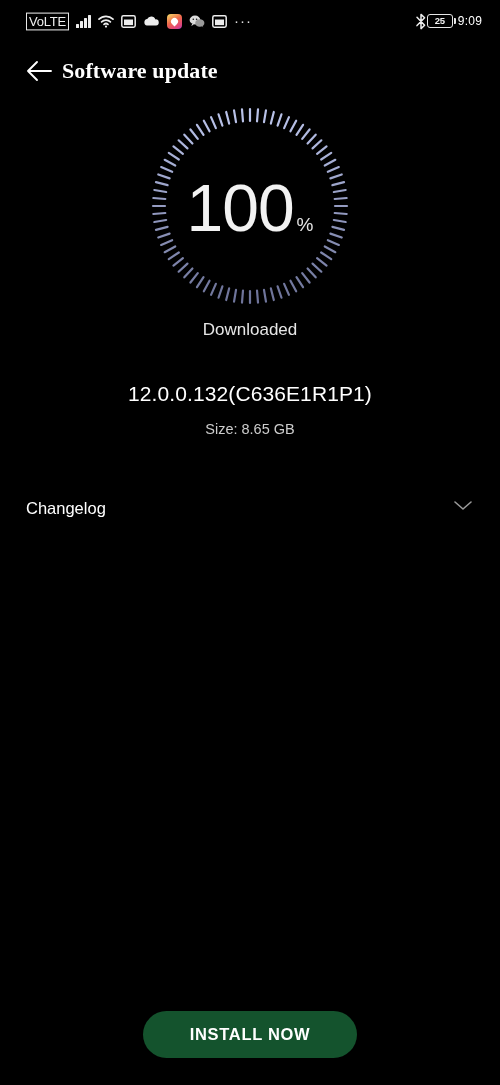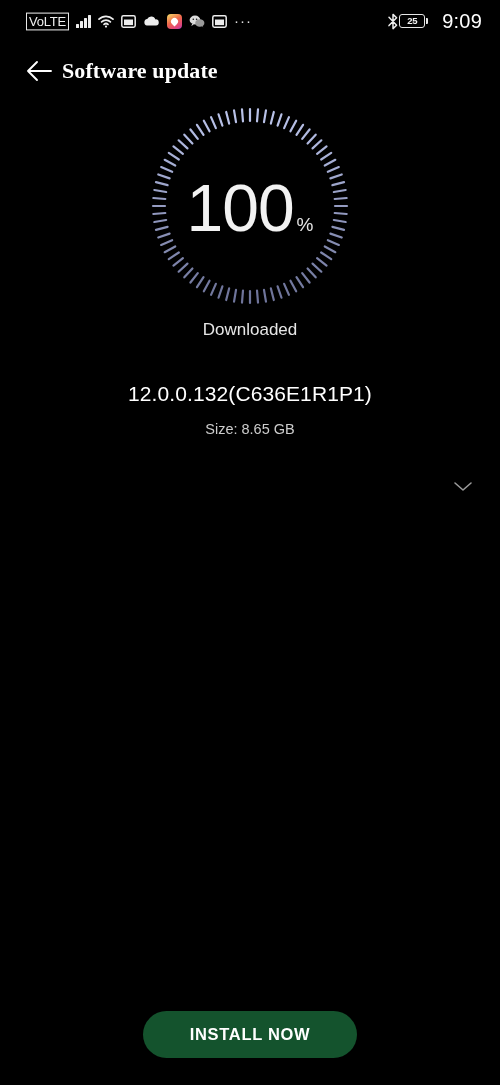--- a/index.html
+++ b/index.html
@@ -116,24 +116,24 @@
     letter-spacing: -0.3px;
   }
   .battery-tip {
     width: 2px;
     height: 6px;
     background: #e6e6e6;
     border-radius: 0 1px 1px 0;
     margin-left: 1px;
   }
   .clock {
-    font-size: 20px;
+    font-size: 12px;
     color: #ffffff;
     letter-spacing: 0.2px;
-    margin-left: 14px;
+    margin-left: 2px;
     text-align: center;
   }
 
   
   .app-bar {
     display: flex;
     align-items: center;
     height: 58px;
     padding-left: 24px;
     gap: 8px;
@@ -450,20 +450,21 @@
     </div>
   </div>
 </div>
 
 <div class="dl-status">Downloaded</div>
 
 <div class="version">12.0.0.132(C636E1R1P1)</div>
 <div class="size">Size: 8.65 GB</div>
 
 <div class="changelog">
+  <div class="changelog-title">Changelog</div>
   <div class="chevron">
     <svg class="icon-svg" width="22" height="14" viewBox="0 0 22 14">
       <path d="M3 4 L11 11 L19 4" stroke="#9a9a9a" stroke-width="1.6" fill="none" stroke-linecap="round" stroke-linejoin="round"></path>
     </svg>
   </div>
 </div>
 
 <div class="footer">
   <button class="install-btn">INSTALL NOW</button>
 </div>

